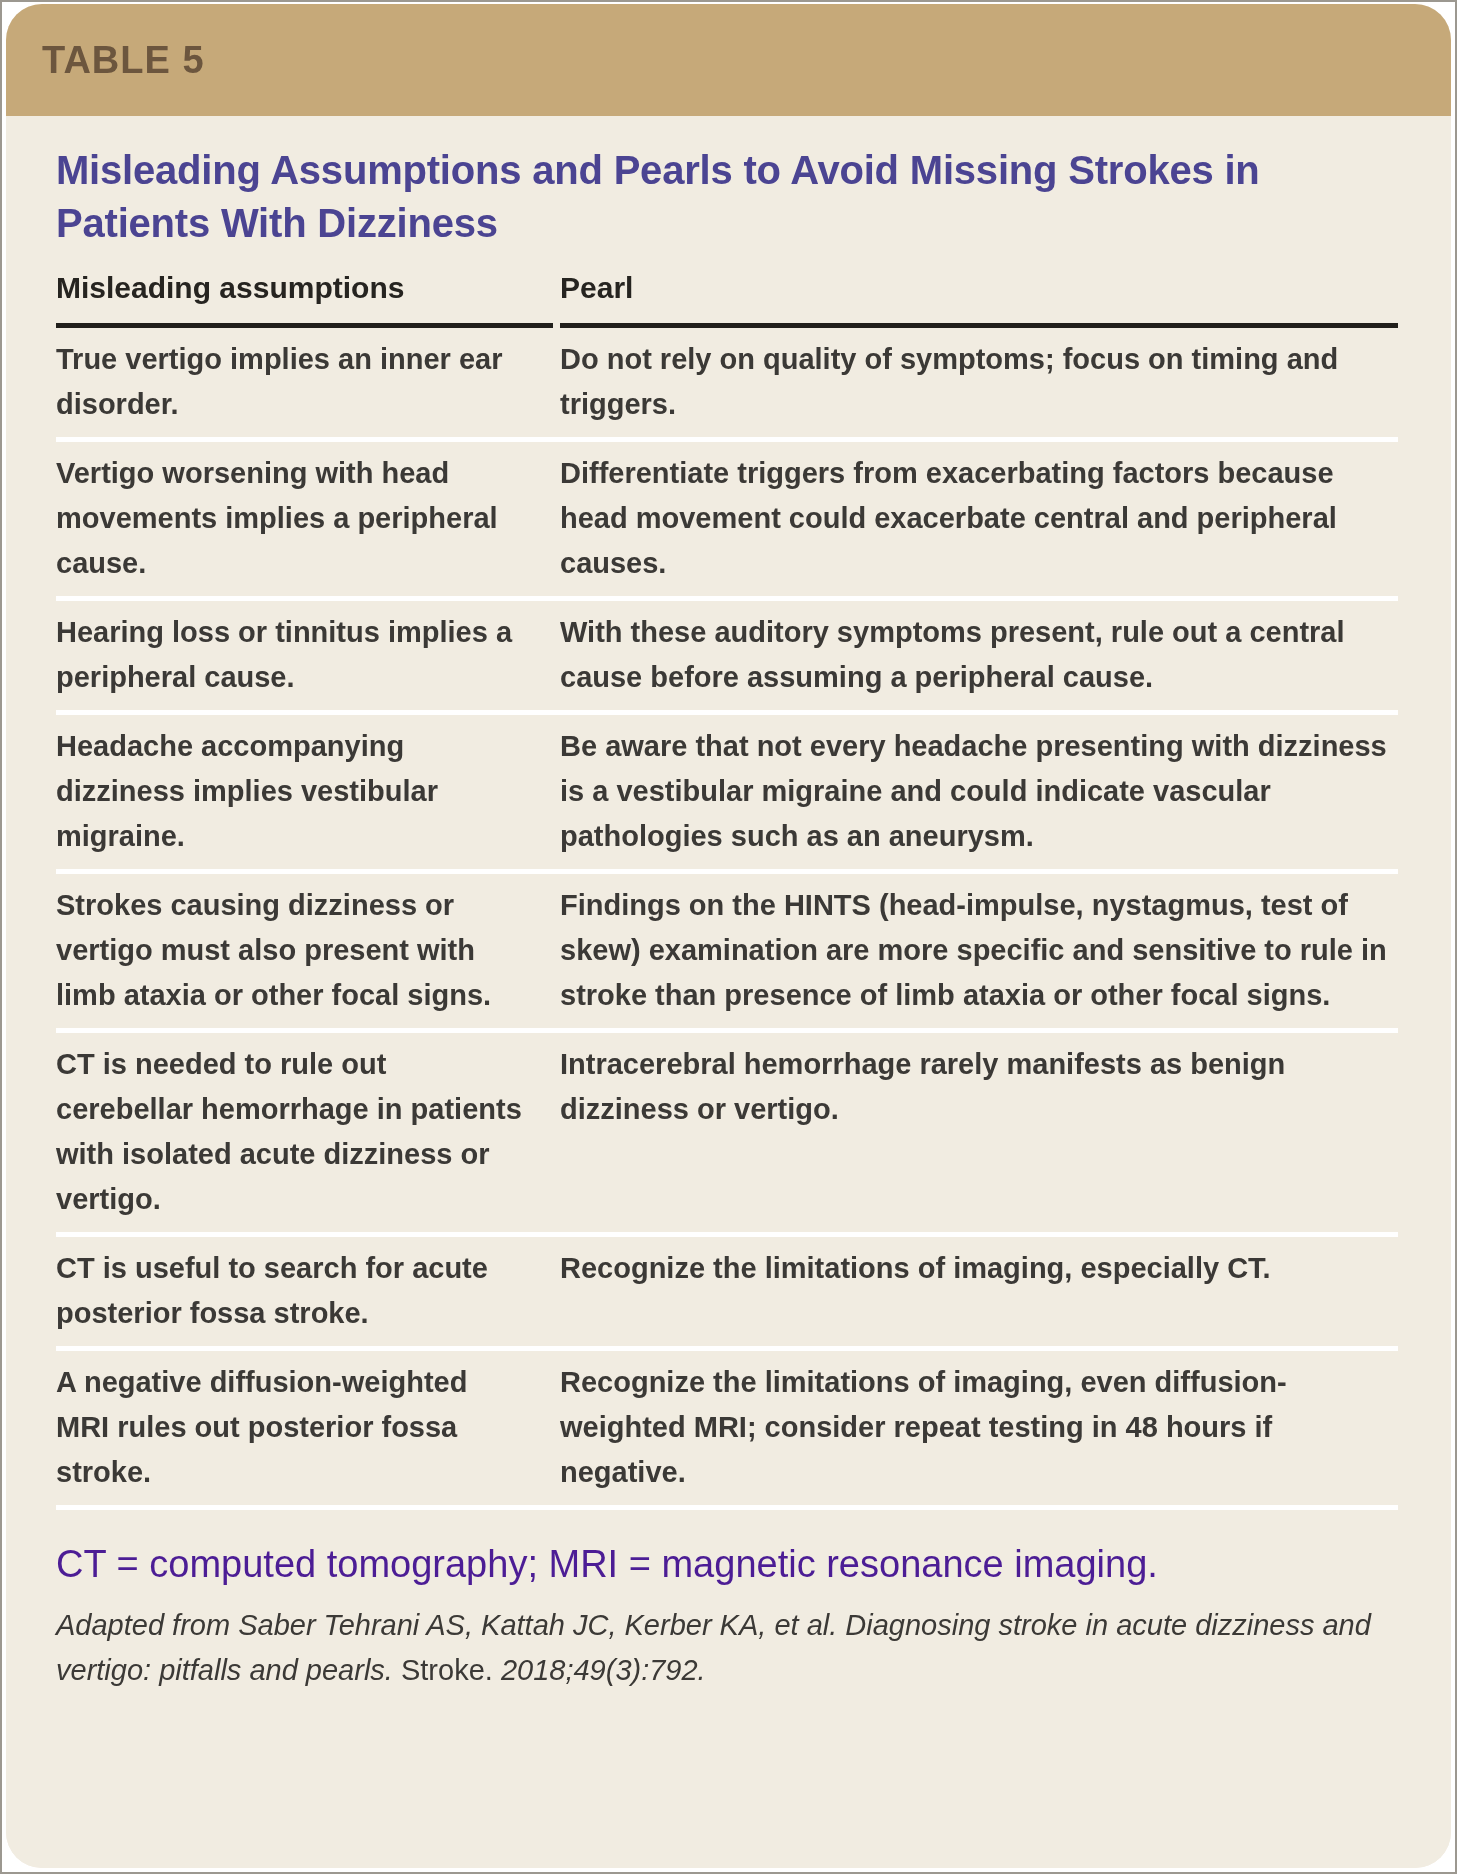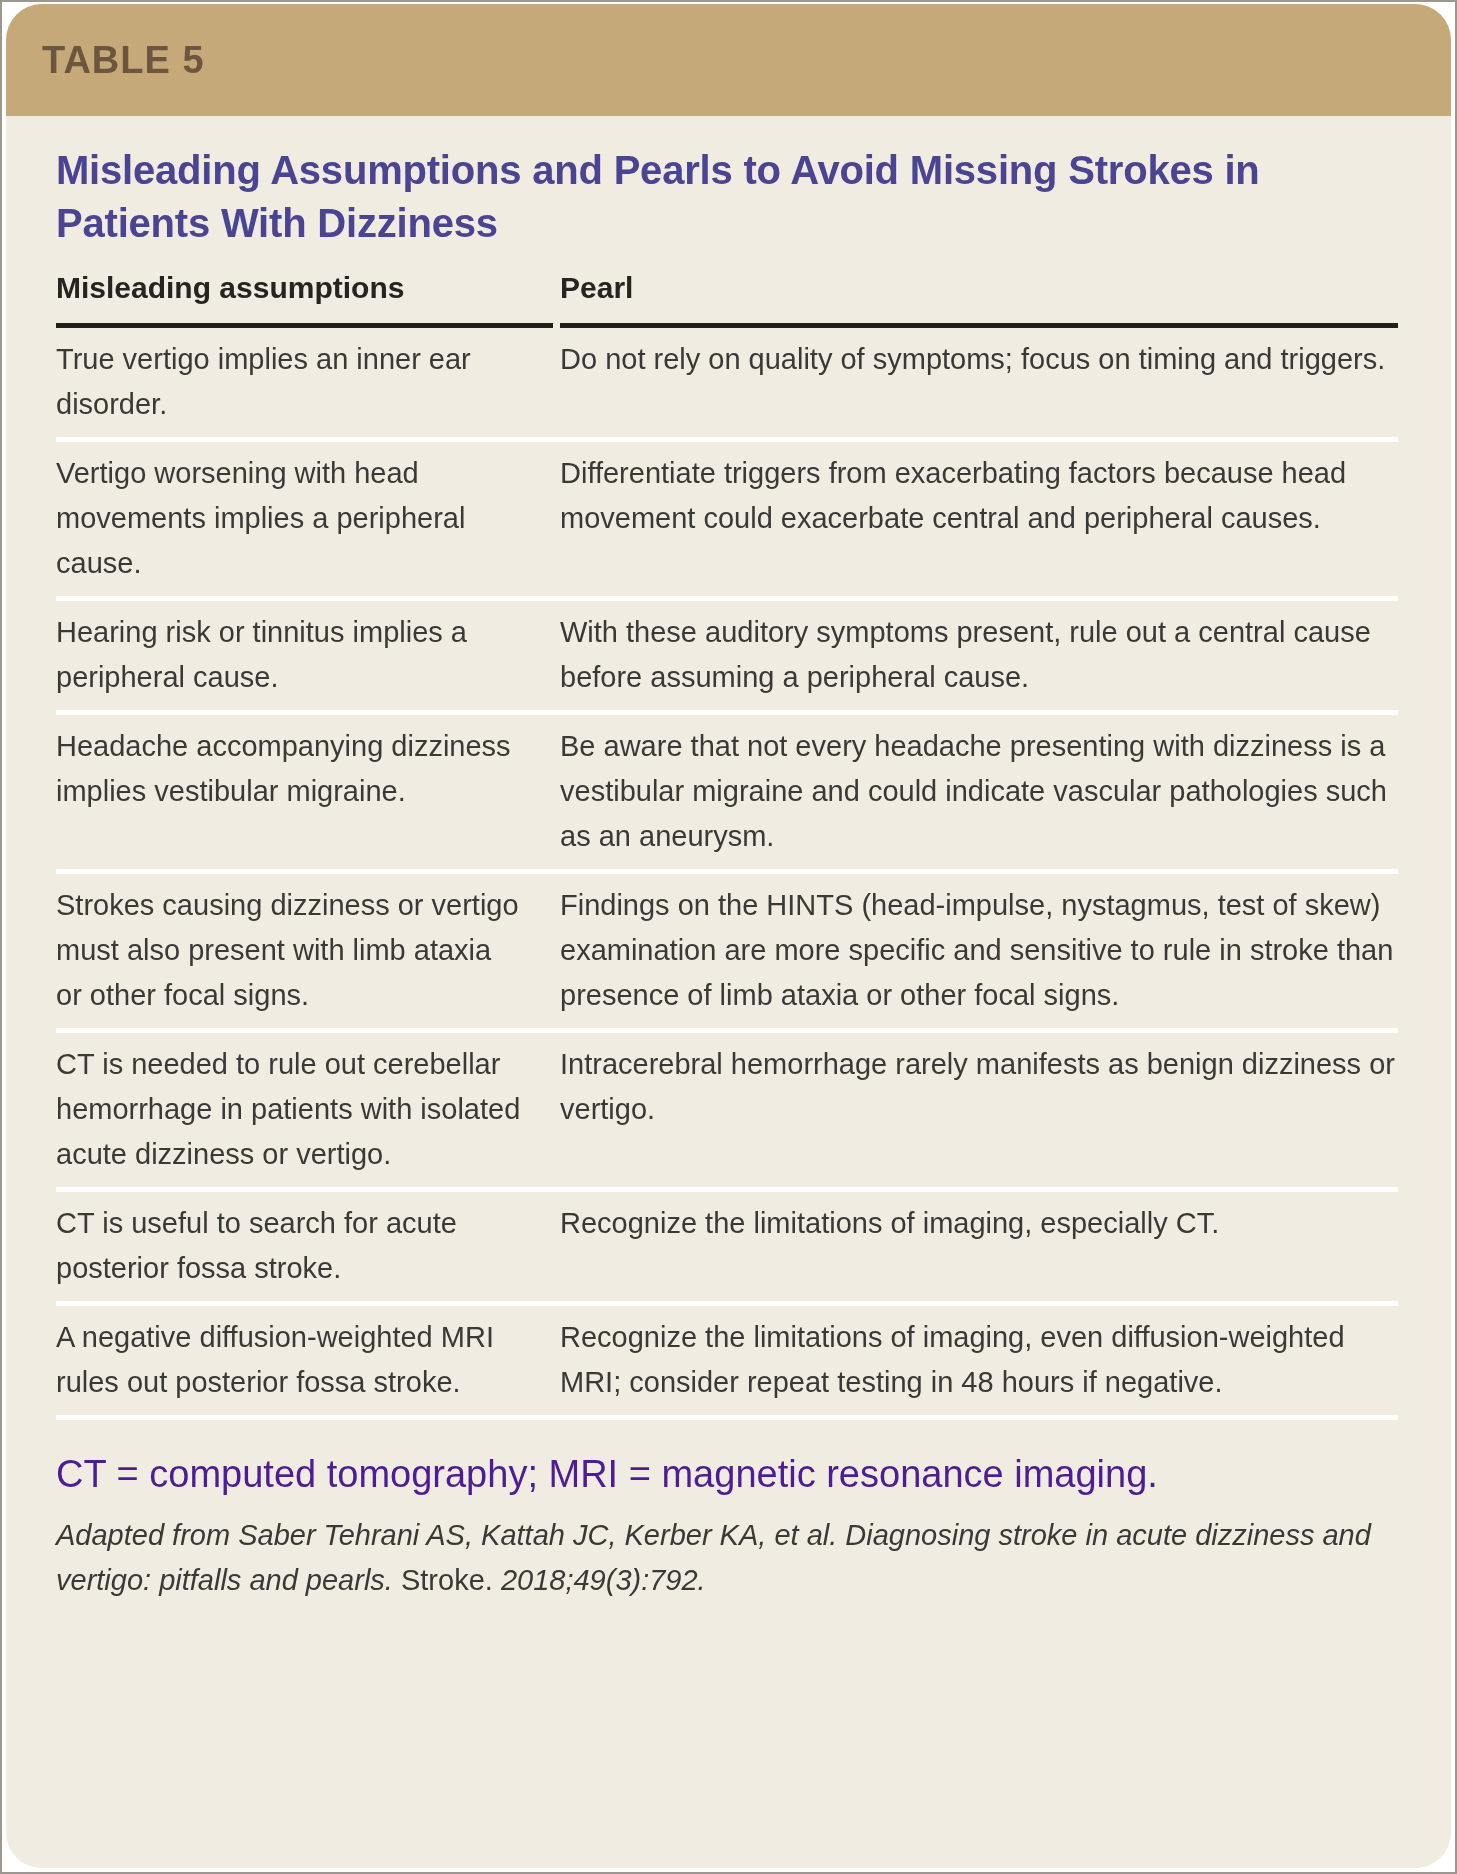--- a/index.html
+++ b/index.html
@@ -68,21 +68,21 @@
   .col-left  { width: 497px; flex: none; margin-right: 7px; }
   .col-right { flex: 1; }
   .tbody { }
   .trow {
     display: flex;
     padding: 9px 0 10px 0;
     border-bottom: 5px solid #ffffff;
     font-size: 29px;
     line-height: 45px;
     color: #3b3936;
-    font-weight: 400;
+    font-weight: 700;
   }
   .cell-assumption { width: 468px; flex: none; margin-right: 36px; }
   .cell-pearl { flex: 1; max-width: 860px; }
   .footnote {
     margin-top: 32px;
     font-size: 38px;
     line-height: 45px;
     color: #4c1d95;
     font-weight: 300;
   }
@@ -122,21 +122,21 @@
     <div class="cell-assumption">True vertigo implies an inner ear disorder.</div>
     <div class="cell-pearl">Do not rely on quality of symptoms; focus on timing and triggers.</div>
   </div>
 
   <div class="trow">
     <div class="cell-assumption">Vertigo worsening with head movements implies a peripheral cause.</div>
     <div class="cell-pearl">Differentiate triggers from exacerbating factors because head movement could exacerbate central and peripheral causes.</div>
   </div>
 
   <div class="trow">
-    <div class="cell-assumption">Hearing risk or tinnitus implies a peripheral cause.</div>
+    <div class="cell-assumption">Hearing loss or tinnitus implies a peripheral cause.</div>
     <div class="cell-pearl">With these auditory symptoms present, rule out a central cause before assuming a peripheral cause.</div>
   </div>
 
   <div class="trow">
     <div class="cell-assumption">Headache accompanying dizziness implies vestibular migraine.</div>
     <div class="cell-pearl">Be aware that not every headache presenting with dizziness is a vestibular migraine and could indicate vascular pathologies such as an aneurysm.</div>
   </div>
 
   <div class="trow">
     <div class="cell-assumption">Strokes causing dizziness or vertigo must also present with limb ataxia or other focal signs.</div>

